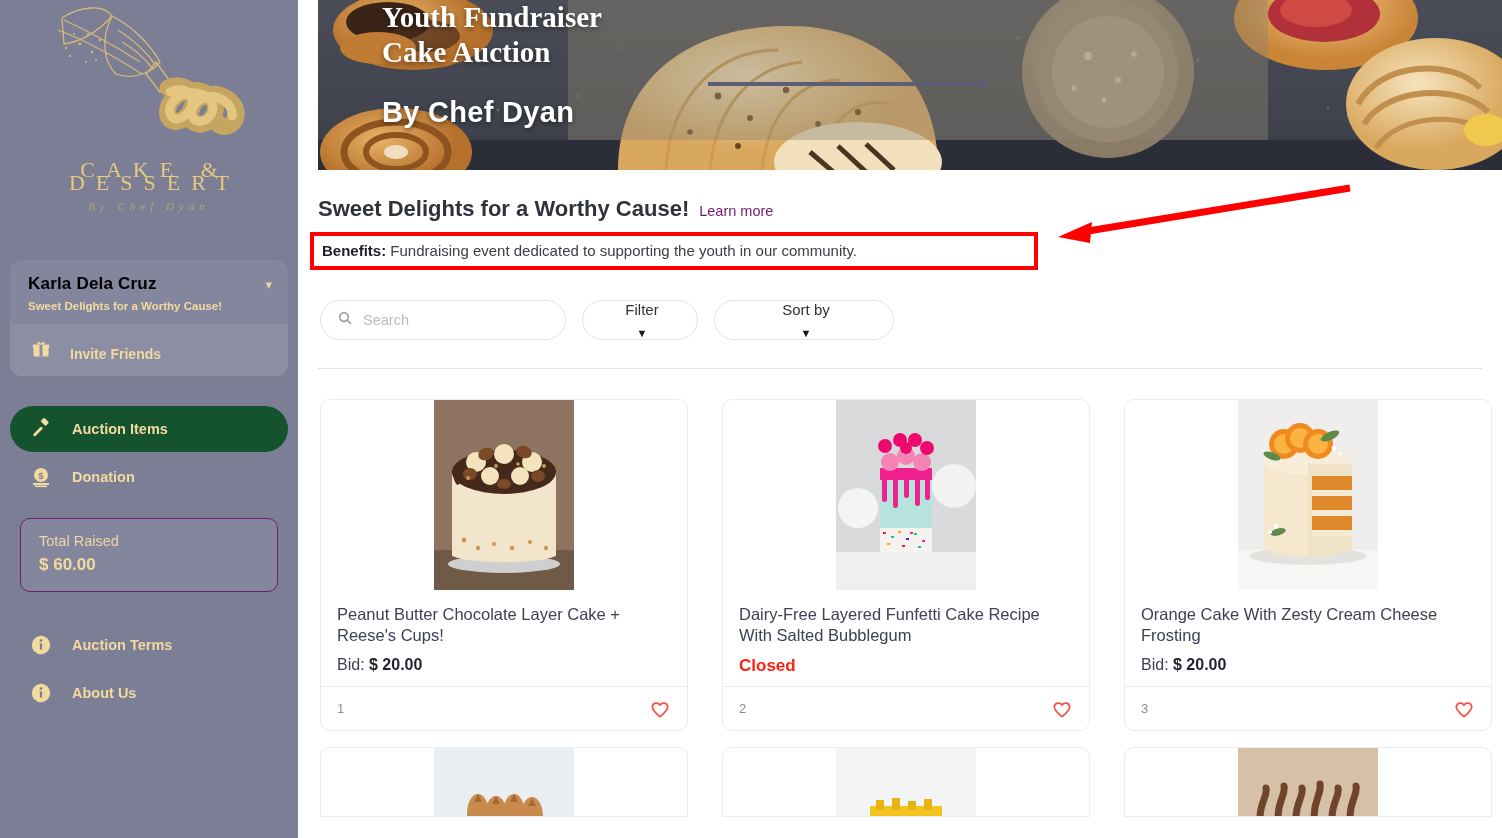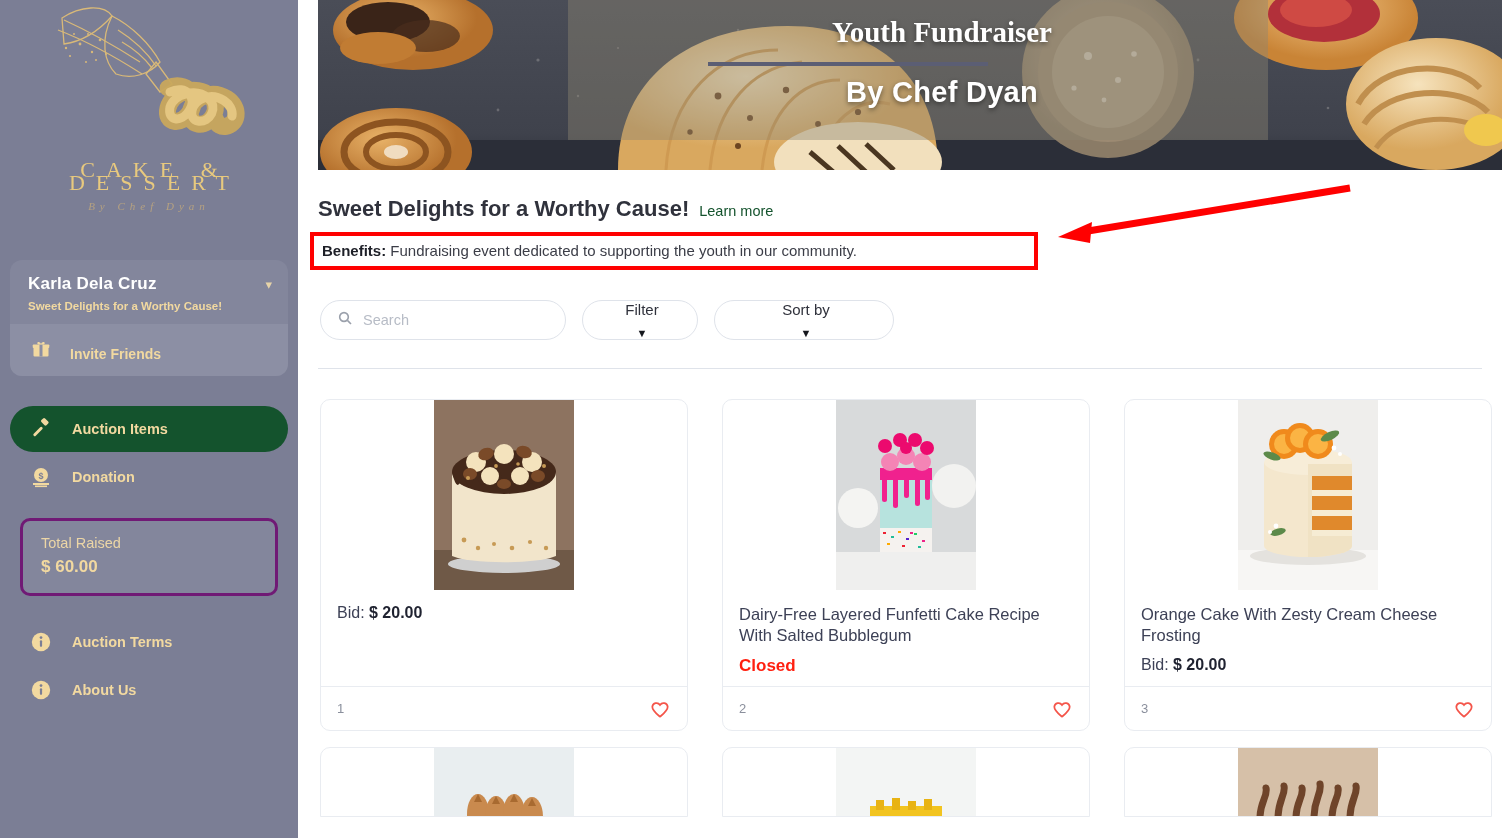--- a/index.html
+++ b/index.html
@@ -46,21 +46,21 @@
     width: 278px; margin: 12px 0 0 0;
     background: #83869c;
     border-radius: 12px;
     overflow: hidden;
   }
   .user-head {
     padding: 14px 18px 12px 18px;
     position: relative;
   }
   .user-name {
-    color: #ffffff; font-size: 17px; font-weight: bold; letter-spacing: .2px;
+    color: #000000; font-size: 17px; font-weight: bold; letter-spacing: .2px;
   }
   .user-tag {
     color: #f2d9a0; font-size: 11.5px; margin-top: 6px; font-weight: bold;
   }
   .chev {
     position: absolute; right: 16px; top: 17px;
     color: #e6d3a8; font-size: 13px;
   }
   .invite-row {
     display: flex; align-items: flex-end; gap: 16px;
@@ -77,41 +77,41 @@
     border-radius: 23px;
     cursor: pointer;
     margin-bottom: 2px;
   }
   .nav-item.active { background: #14532d; }
   .nav-item .lbl { color: #f2d9a0; font-size: 14.5px; font-weight: bold; }
   .nav-item.plain { padding-left: 68px; }
   .icn { width: 26px; height: 26px; display: flex; align-items: center; justify-content: center; flex: 0 0 26px; }
 
   .raised-box {
-    width: 258px; margin: 16px 0 1px 0;
+    width: 258px; margin: 16px 0 8px 0;
     background: #83869c; border-radius: 10px;
     padding: 14px 18px 16px 18px;
-    border: 3px solid #701a75;
+    border: 1px solid #701a75;
   }
   .raised-label { color: #ecd6a6; font-size: 14.5px; margin-bottom: 6px; }
   .raised-amt { color: #f2d9a0; font-size: 17px; font-weight: bold; }
 
   .nav2 { width: 278px; margin-top: 22px; }
 
   
   .banner {
     position: absolute; left: 318px; top: 0;
     width: 1184px; height: 170px;
     overflow: hidden;
     background: #3c3f49;
   }
   .banner-art { position: absolute; inset: 0; }
   .banner-text {
     position: absolute; left: 0; right: 0; top: 0;
-    text-align: center; padding-top: 15px;
+    text-align: left; padding-top: 0;
     width: 1184px;
   }
   .bt-line1, .bt-line2 {
     font-family: "Liberation Serif", serif;
     color: #ffffff; font-weight: bold;
     font-size: 29px; line-height: 35px;
     text-shadow: 0 2px 5px rgba(0,0,0,.45);
     margin-left: 64px;
   }
   .bt-rule {
@@ -130,21 +130,21 @@
     position: absolute; left: 298px; top: 170px;
     width: 1204px; height: 668px;
     background: #ffffff;
     overflow: hidden;
   }
   .title-row {
     display: flex; align-items: baseline; gap: 10px;
     padding: 26px 0 0 20px;
   }
   .page-title { font-size: 22px; color: #30323c; font-weight: bold; }
-  .learn-more { font-size: 14.5px; color: #14532d; cursor: pointer; }
+  .learn-more { font-size: 14.5px; color: #701a75; cursor: pointer; }
 
   .benefits-wrap { position: relative; margin: 10px 0 0 12px; width: 728px; }
   .benefits-box {
     border: 4px solid #ff0000;
     background: #fff;
     padding: 6px 8px 7px 8px;
     width: 728px;
   }
   .benefits-text { font-size: 15px; color: #3b3d47; white-space: nowrap; }
   .benefits-text b { color: #1d1f27; }
@@ -443,20 +443,21 @@
 
       <g>
         <ellipse cx="540" cy="162" rx="84" ry="40" fill="#f2e0bd"></ellipse>
         <path d="M492 152 L520 176 M520 146 L548 172 M548 144 L576 170" stroke="#4a3620" stroke-width="5"></path>
       </g>
 
       <rect x="250" y="0" width="700" height="140" fill="#8d8573" opacity=".42"></rect>
     </svg>
     <div class="banner-text">
       <div class="bt-line1">Youth Fundraiser</div>
+      <div class="bt-line2">Cake Auction</div>
       <div class="bt-rule"></div>
       <div class="bt-by">By Chef Dyan</div>
     </div>
   </header>
 
   <main class="main">
 
     <div class="title-row">
       <span class="page-title">Sweet Delights for a Worthy Cause!</span>
       <span class="learn-more">Learn more</span>
@@ -525,20 +526,21 @@
               <circle cx="96" cy="142" r="2.1"></circle>
                 <circle cx="112" cy="148" r="2.2"></circle>
               <circle cx="34" cy="78" r="2"></circle>
                 <circle cx="110" cy="66" r="2"></circle>
               <circle cx="62" cy="66" r="1.9"></circle>
                 <circle cx="84" cy="64" r="1.8"></circle>
             </g>
           </svg>
         </div>
         <div class="card-body">
+          <div class="card-title">Peanut Butter Chocolate Layer Cake + Reese's Cups!</div>
           <div class="card-bid">
             <span>Bid: </span><b>$ </b><b>20.00</b>
           </div>
         </div>
         <div class="card-foot">
           <span class="card-idx">1</span>
           <span class="heart">
             <svg width="22" height="22" viewBox="0 0 24 24" fill="none" stroke="#f4554a" stroke-width="1.9">
               <path d="M12 20.4C8 17 3.6 13.8 3.6 9.6A4.6 4.6 0 0112 7.6a4.6 4.6 0 018.4 2c0 4.2-4.4 7.4-8.4 10.8z"></path>
             </svg>

